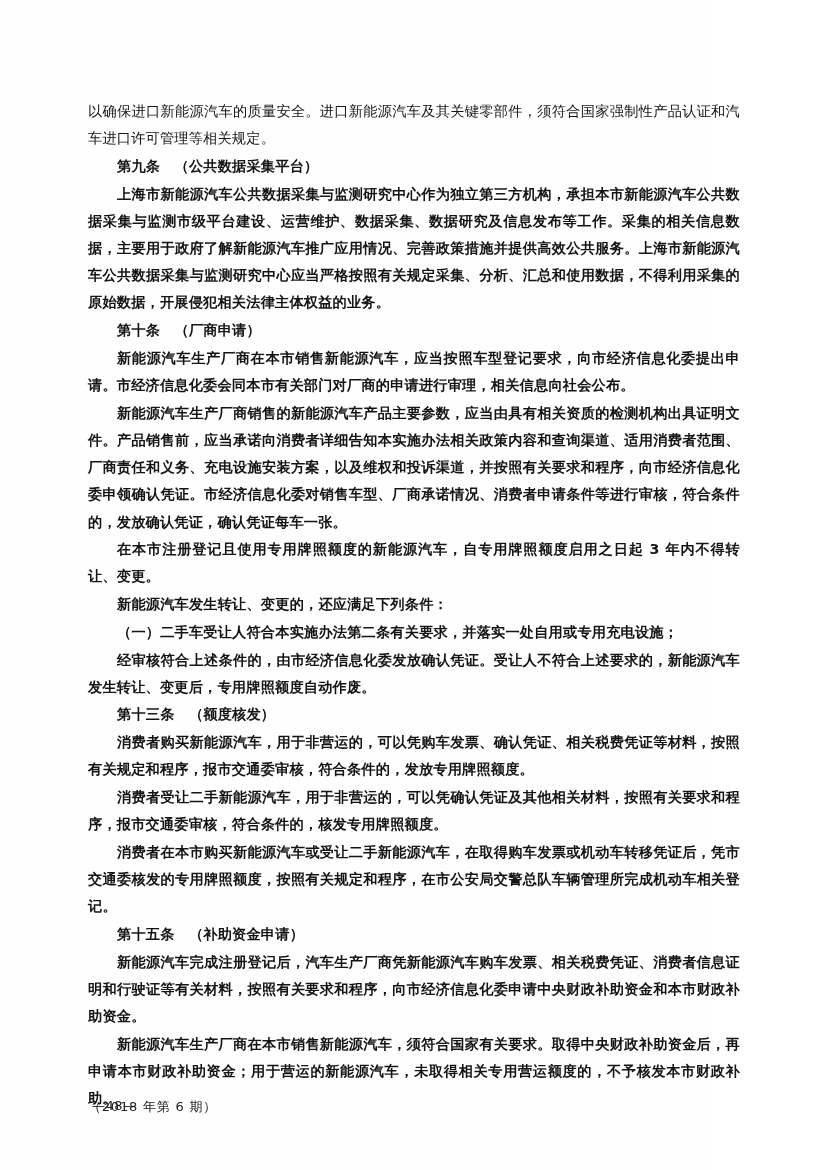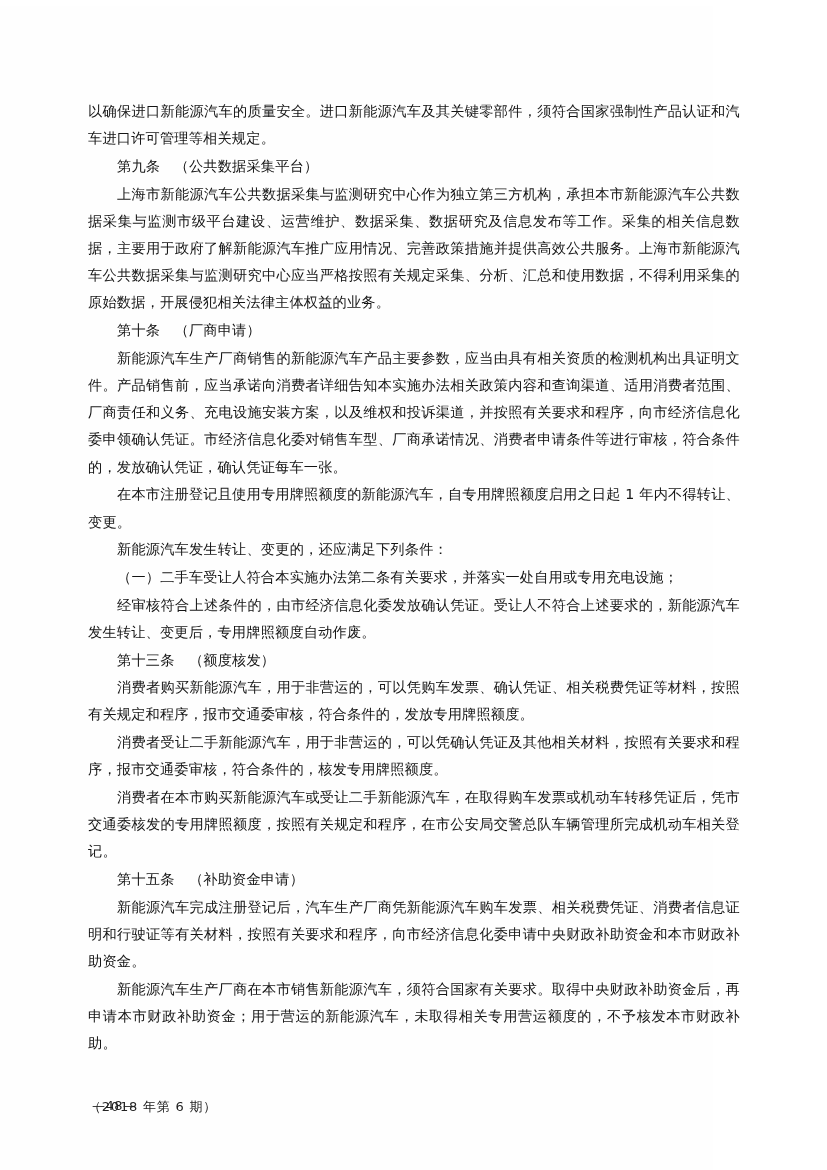--- a/index.html
+++ b/index.html
@@ -31,20 +31,21 @@
     font-size: 14.2px;
     line-height: 27.2px;
     letter-spacing: 0.2px;
     text-align: justify;
     text-justify: inter-ideograph;
     color: #141414;
     font-family: "DejaVu Sans", "Liberation Sans", sans-serif;
   }
   .doc-body p.indent {
     text-indent: 29px;
+    font-weight: bold;
   }
   .doc-body p.noindent {
     text-indent: 0;
   }
   .footer {
     position: absolute;
     left: 88px;
     top: 1098px;
     width: 652px;
     height: 22px;
@@ -77,22 +78,23 @@
 <body>
 
 <div class="page">
   <div class="scan-edge-top"></div>
 
   <div class="page-inner doc-body">
     <p class="noindent">以确保进口新能源汽车的质量安全。进口新能源汽车及其关键零部件，须符合国家强制性产品认证和汽车进口许可管理等相关规定。</p>
     <p class="indent">第九条　（公共数据采集平台）</p>
     <p class="indent">上海市新能源汽车公共数据采集与监测研究中心作为独立第三方机构，承担本市新能源汽车公共数据采集与监测市级平台建设、运营维护、数据采集、数据研究及信息发布等工作。采集的相关信息数据，主要用于政府了解新能源汽车推广应用情况、完善政策措施并提供高效公共服务。上海市新能源汽车公共数据采集与监测研究中心应当严格按照有关规定采集、分析、汇总和使用数据，不得利用采集的原始数据，开展侵犯相关法律主体权益的业务。</p>
     <p class="indent">第十条　（厂商申请）</p>
+    <p class="indent">新能源汽车生产厂商在本市销售新能源汽车，应当按照车型登记要求，向市经济信息化委提出申请。市经济信息化委会同本市有关部门对厂商的申请进行审理，相关信息向社会公布。</p>
     <p class="indent">新能源汽车生产厂商销售的新能源汽车产品主要参数，应当由具有相关资质的检测机构出具证明文件。产品销售前，应当承诺向消费者详细告知本实施办法相关政策内容和查询渠道、适用消费者范围、厂商责任和义务、充电设施安装方案，以及维权和投诉渠道，并按照有关要求和程序，向市经济信息化委申领确认凭证。市经济信息化委对销售车型、厂商承诺情况、消费者申请条件等进行审核，符合条件的，发放确认凭证，确认凭证每车一张。</p>
-    <p class="indent">在本市注册登记且使用专用牌照额度的新能源汽车，自专用牌照额度启用之日起 1 年内不得转让、变更。</p>
+    <p class="indent">在本市注册登记且使用专用牌照额度的新能源汽车，自专用牌照额度启用之日起 3 年内不得转让、变更。</p>
     <p class="indent">新能源汽车发生转让、变更的，还应满足下列条件：</p>
     <p class="indent">（一）二手车受让人符合本实施办法第二条有关要求，并落实一处自用或专用充电设施；</p>
     <p class="indent">经审核符合上述条件的，由市经济信息化委发放确认凭证。受让人不符合上述要求的，新能源汽车发生转让、变更后，专用牌照额度自动作废。</p>
     <p class="indent">第十三条　（额度核发）</p>
     <p class="indent">消费者购买新能源汽车，用于非营运的，可以凭购车发票、确认凭证、相关税费凭证等材料，按照有关规定和程序，报市交通委审核，符合条件的，发放专用牌照额度。</p>
     <p class="indent">消费者受让二手新能源汽车，用于非营运的，可以凭确认凭证及其他相关材料，按照有关要求和程序，报市交通委审核，符合条件的，核发专用牌照额度。</p>
     <p class="indent">消费者在本市购买新能源汽车或受让二手新能源汽车，在取得购车发票或机动车转移凭证后，凭市交通委核发的专用牌照额度，按照有关规定和程序，在市公安局交警总队车辆管理所完成机动车相关登记。</p>
     <p class="indent">第十五条　（补助资金申请）</p>
     <p class="indent">新能源汽车完成注册登记后，汽车生产厂商凭新能源汽车购车发票、相关税费凭证、消费者信息证明和行驶证等有关材料，按照有关要求和程序，向市经济信息化委申请中央财政补助资金和本市财政补助资金。</p>
     <p class="indent">新能源汽车生产厂商在本市销售新能源汽车，须符合国家有关要求。取得中央财政补助资金后，再申请本市财政补助资金；用于营运的新能源汽车，未取得相关专用营运额度的，不予核发本市财政补助。</p>

